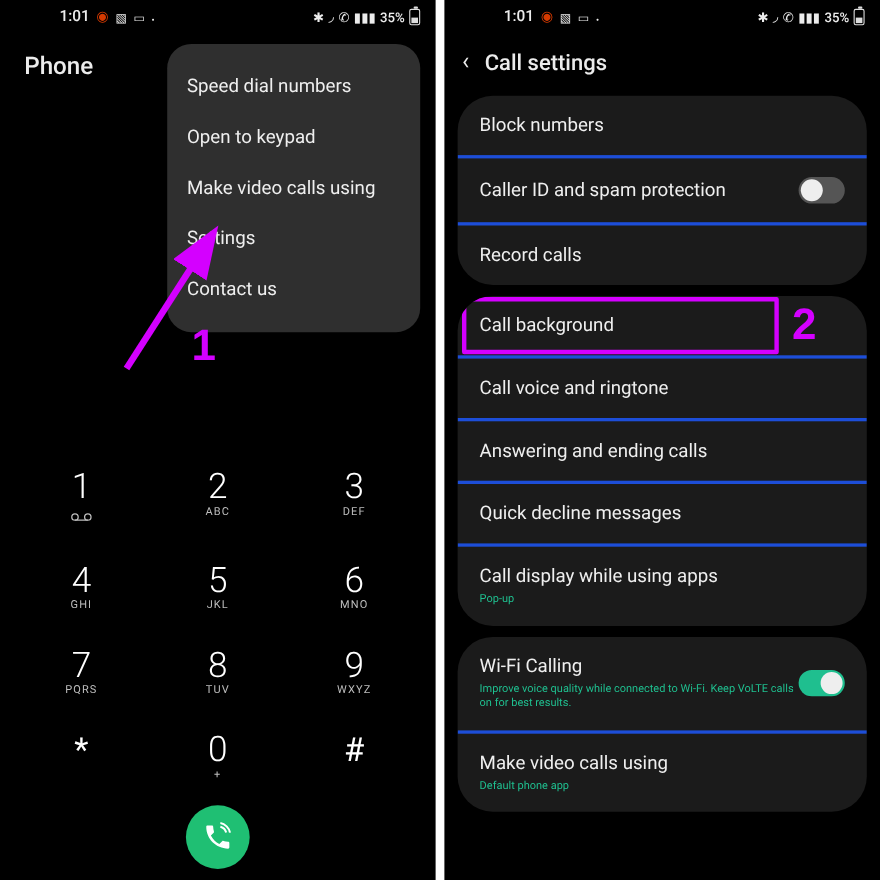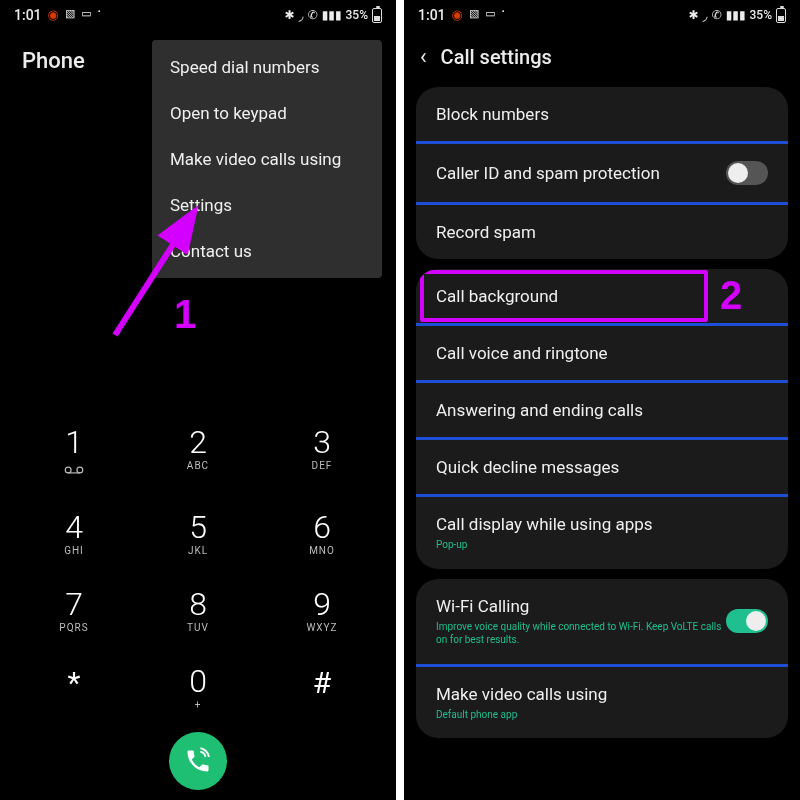--- a/index.html
+++ b/index.html
@@ -25,21 +25,21 @@
   
   .statusbar {
     height: 30px;
     display: flex;
     justify-content: space-between;
     align-items: center;
     padding: 0 14px;
     font-size: 14px;
     font-weight: 500;
   }
-  .status-left, .status-right { display: flex; align-items: flex-start; gap: 6px; }
+  .status-left, .status-right { display: flex; align-items: flex-end; gap: 6px; margin-left: 40px; }
   .status-right { font-size: 12px; gap: 4px; }
   .flame { color: #d63a00; font-size: 13px; }
   .batt {
     width: 10px; height: 15px; border: 1.2px solid #ddd; border-radius: 2px;
     position: relative; display: inline-block;
   }
   .batt::before { content:""; position:absolute; top:-3px; left:2.5px; width:4px; height:2px; background:#ddd; border-radius:1px;}
   .batt::after  { content:""; position:absolute; bottom:1px; left:1px; right:1px; height:35%; background:#ddd; }
 
   
@@ -47,22 +47,22 @@
     font-size: 22px;
     font-weight: 500;
     padding: 18px 22px 8px;
   }
   .menu-popup {
     position: absolute;
     top: 40px;
     left: 152px;
     width: 230px;
     background: #2f2f2f;
-    border-radius: 4px;
-    padding: 4px 0;
+    border-radius: 22px;
+    padding: 16px 0;
     box-shadow: 0 4px 16px rgba(0,0,0,.6);
   }
   .menu-item {
     font-size: 17px;
     padding: 13px 18px;
     color: #efefef;
   }
   .keypad-wrap {
     position: absolute;
     bottom: 0;
@@ -105,21 +105,21 @@
     display: flex;
     align-items: center;
     gap: 14px;
     padding: 14px 16px 8px;
   }
   .back-chevron { font-size: 22px; color: #eee; }
   .header-title { font-size: 20px; font-weight: 500; }
 
   .card {
     background: #1b1b1b;
-    border-radius: 22px;
+    border-radius: 32px;
     margin: 10px 12px 0;
     overflow: hidden;
   }
   .row {
     padding: 17px 20px;
     font-size: 17px;
     color: #efefef;
     display: flex;
     align-items: center;
     justify-content: space-between;
@@ -287,21 +287,21 @@
 
   <div class="card">
     <div class="row">
       <span class="main">Block numbers</span>
     </div>
     <div class="row">
       <span class="main">Caller ID and spam protection</span>
       <span class="toggle"></span>
     </div>
     <div class="row">
-      <span class="main">Record spam</span>
+      <span class="main">Record calls</span>
     </div>
   </div>
 
   <div class="card" style="position:relative;">
     <div class="row">
       <span class="main">Call background</span>
     </div>
     <div class="row">
       <span class="main">Call voice and ringtone</span>
     </div>

